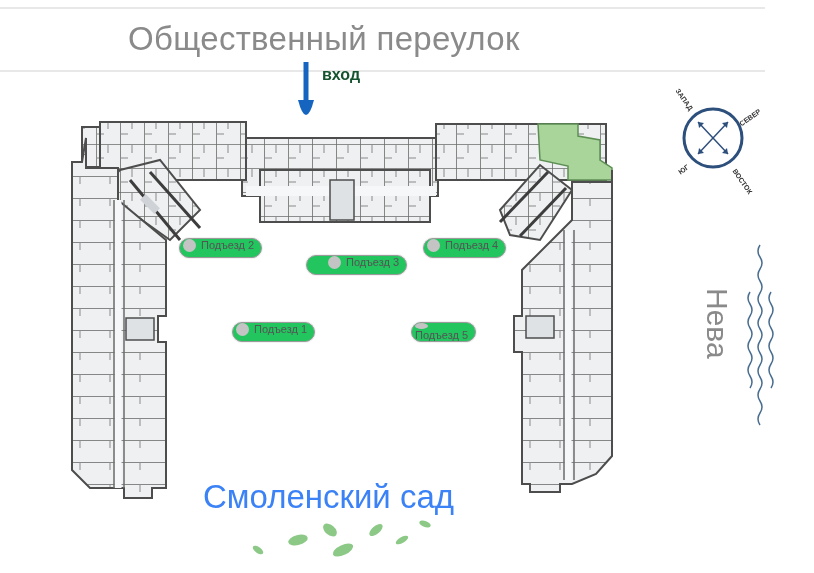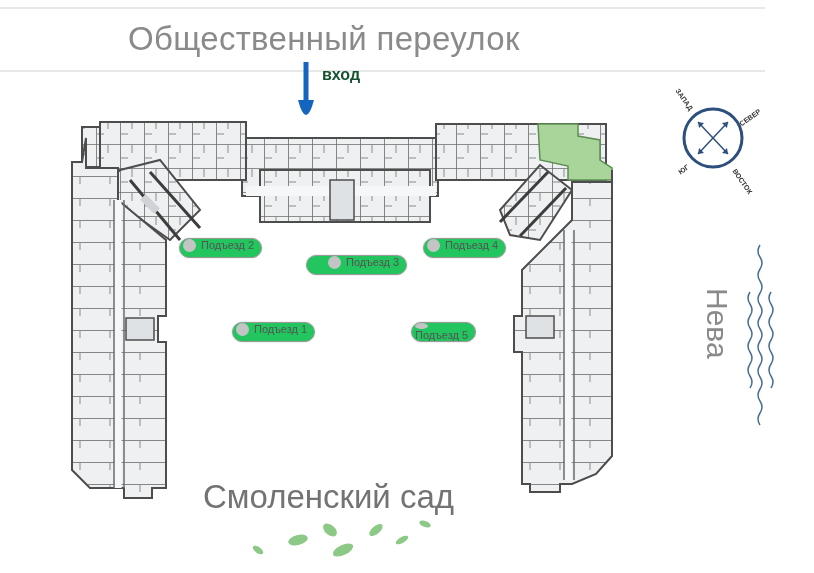--- a/index.html
+++ b/index.html
@@ -1,20 +1,20 @@
 <!DOCTYPE html>
 <html><head>
 <meta charset="utf-8">
 <style>
   html,body{margin:0;padding:0;background:#fff;}
   body{width:814px;height:573px;position:relative;overflow:hidden;font-family:"Liberation Sans",sans-serif;}
   .hline{position:absolute;left:0;width:765px;height:2px;background:#e8e8e8;}
   .street{position:absolute;left:128px;top:20px;font-size:33px;color:#8a8a8a;font-weight:300;letter-spacing:0.3px;font-family:"Liberation Sans",sans-serif;}
   .entry-label{position:absolute;left:322px;top:66px;font-size:16px;font-weight:bold;color:#14532d;font-family:"Liberation Sans",sans-serif;}
-  .garden{position:absolute;left:203px;top:478px;font-size:33px;color:#737373;font-family:"Liberation Sans",sans-serif;}
+  .garden{position:absolute;left:203px;top:478px;font-size:33px;color:#3b82f6;font-family:"Liberation Sans",sans-serif;}
   .river{position:absolute;left:700px;top:288px;font-size:30px;color:#8a8a8a;writing-mode:vertical-rl;font-family:"Liberation Sans",sans-serif;}
   .pill{position:absolute;height:18px;border:1px solid #9a9a9a;border-radius:10px;background:#22c55e;display:flex;align-items:flex-start;padding:0 7px 0 3px;font-size:11px;color:#555;box-shadow:0 0 0 1px #f2f2f2;font-family:"Liberation Sans",sans-serif;}
   .pill .dot{width:13px;height:13px;border-radius:50%;background:#c4c4c4;margin-right:5px;}
   svg{position:absolute;left:0;top:0;}
   .compass-text{position:absolute;font-size:7px;font-weight:bold;color:#333;font-family:"Liberation Sans",sans-serif;}
 </style>
 </head>
 <body>
 
 <div class="hline" style="top:7px;"></div>

